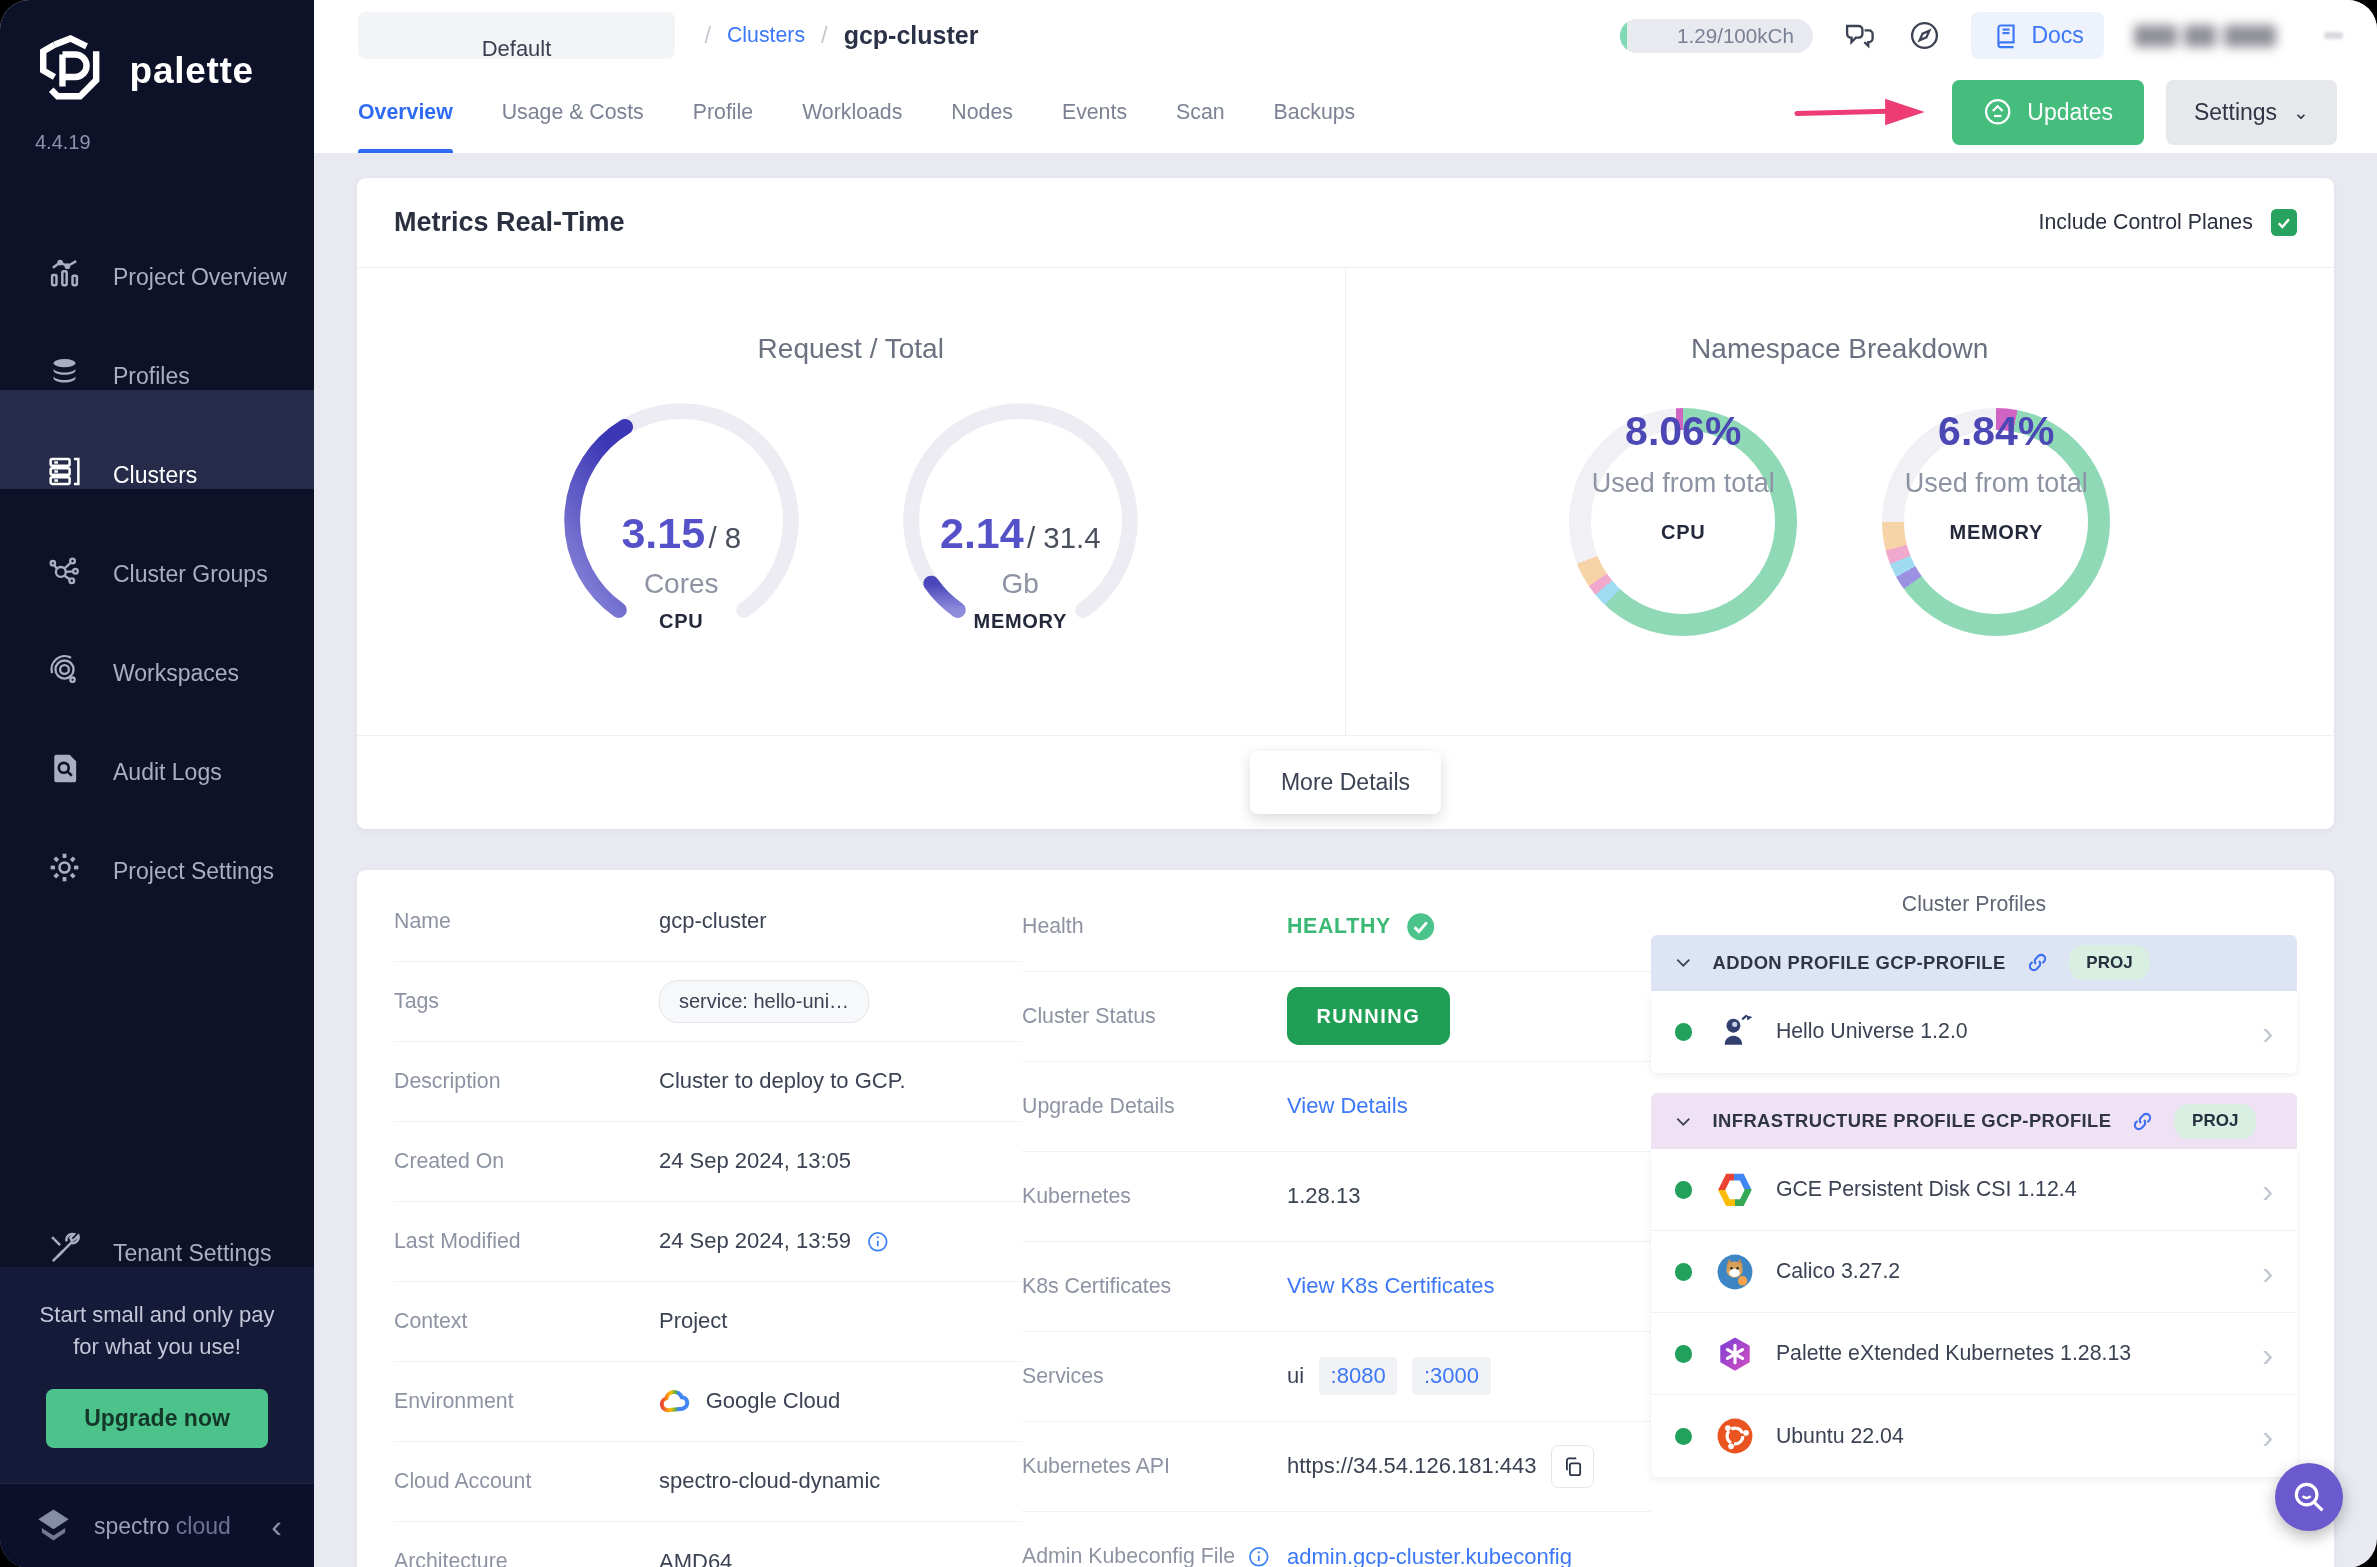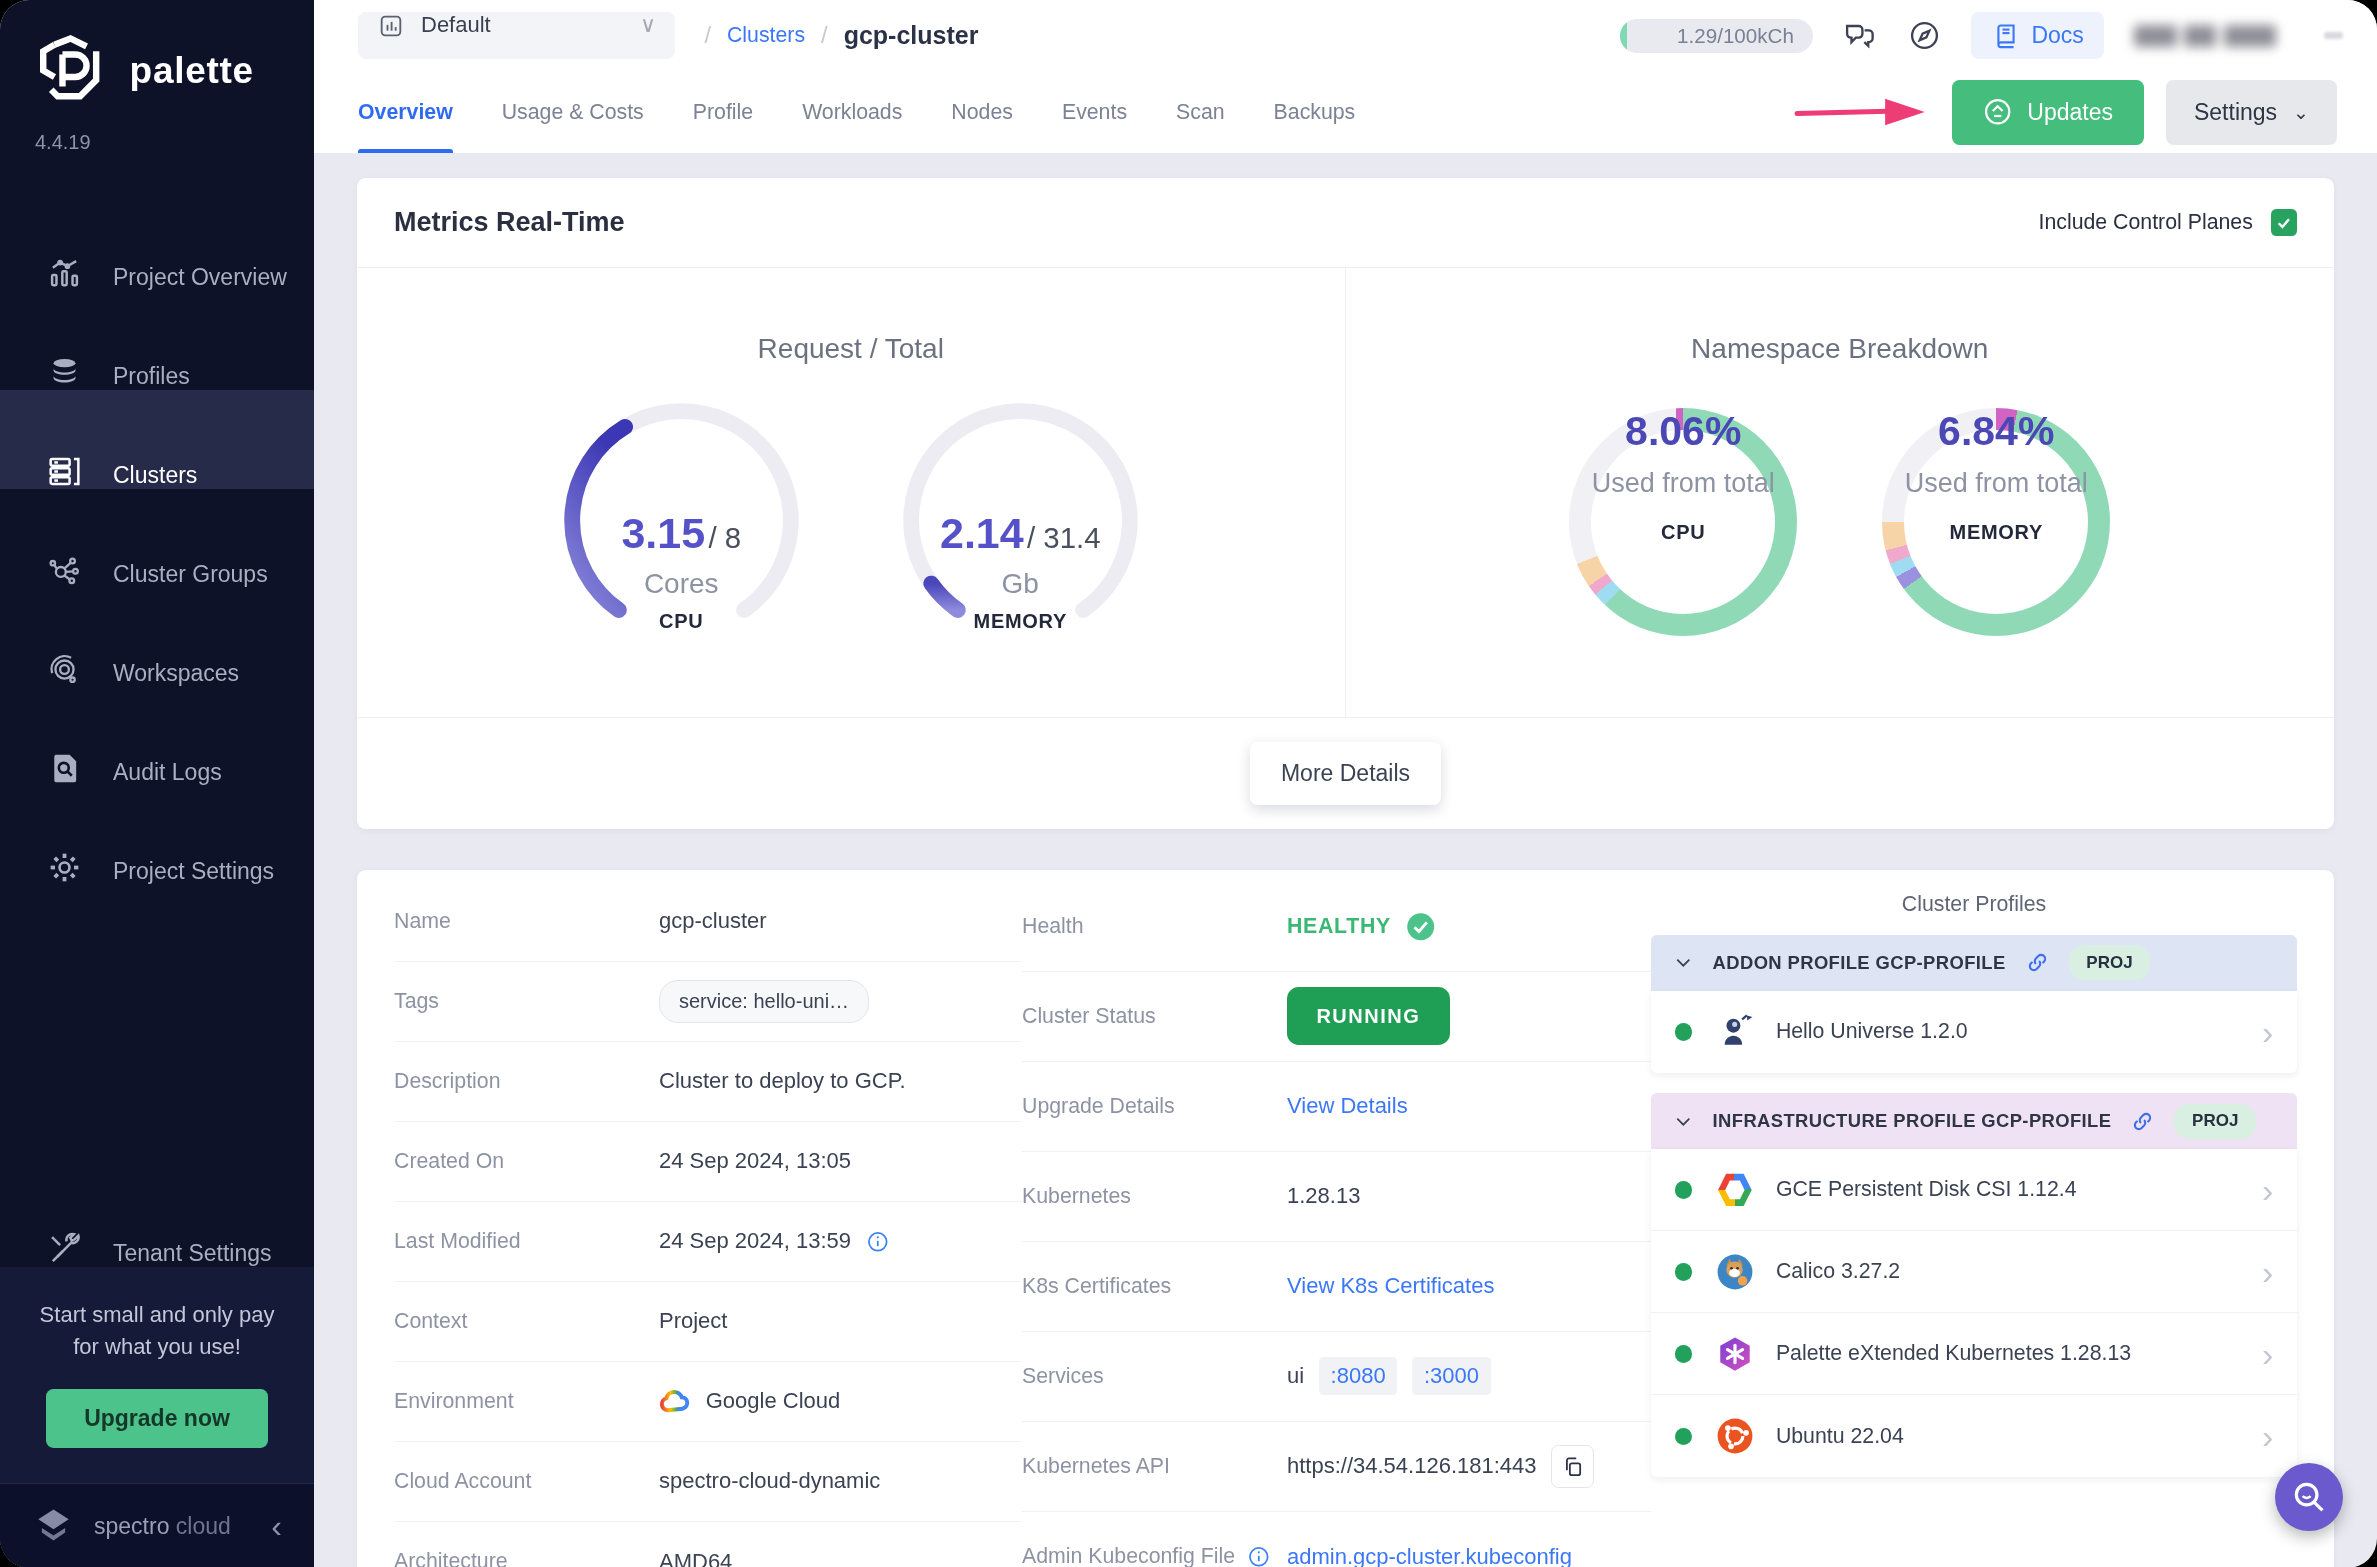--- a/index.html
+++ b/index.html
@@ -23,21 +23,21 @@
   .side-footer { background:#0c102a; border-top:1.5px solid #23284a; height:85px; display:flex; align-items:center; gap:19px; padding:0 32px; }
   .side-footer svg { width:43px; height:43px; }
   .sf-name { font-size:23px; color:#9aa0b5; }
   .sf-name .dim { color:#6f7590; }
   .collapse-chevron { margin-left:auto; font-size:32px; color:#8d93ad; cursor:pointer; line-height:1; }
 
   
   .main { flex:1; display:flex; flex-direction:column; min-width:0; }
 
   .topbar { height:71px; background:#fff; display:flex; align-items:center; padding:0 34px 0 44px; }
-  .project-selector { width:317px; height:47px; background:#f3f4f7; border-radius:7.4px; display:flex; gap:16px; padding:0 19px; cursor:pointer; }
+  .project-selector { width:317px; height:47px; background:#f3f4f7; border-radius:7.4px; display:flex; align-items:center; gap:24px; padding:0 19px; cursor:pointer;flex-direction:column; }
   .project-selector svg { width:28px; height:28px; }
   .ps-label { font-size:22px; color:#3a4050; flex:1; }
   .ps-chevron { color:#a3a8b4; font-size:22px; }
   .breadcrumb { display:flex; align-items:center; gap:16px; margin-left:29.4px; }
   .bc-sep { color:#c5c9d2; font-size:23.6px; }
   .bc-link { color:#3b77f6; font-size:21.3px; cursor:pointer; }
   .bc-current { color:#2b3146; font-size:25px; font-weight:600; }
   .topbar-right { margin-left:auto; display:flex; align-items:center; gap:29.4px; }
   .credits-pill { position:relative; width:193px; height:34px; background:#e9eaf0; border-radius:17px; display:flex; align-items:center; justify-content:flex-end; padding-right:19px; font-size:20.6px; color:#7a8194; overflow:hidden; }
   .credits-pill::before { content:""; position:absolute; left:0; top:0; bottom:0; width:7.4px; background:#7fd9b2; }
@@ -86,21 +86,21 @@
 
   .donut { width:228px; height:228px; border-radius:50%; position:relative; display:flex; flex-direction:column; align-items:center; justify-content:flex-start; }
   .donut::before { content:""; position:absolute; inset:22px; background:#fff; border-radius:50%; }
   .donut > div { position:relative; }
   .donut.cpu { background:conic-gradient(#8fd9b6 0 62%, #9fdcf2 62% 64%, #f0a8cd 64% 65.5%, #f6d4a8 65.5% 69%, #f1f1f5 69% 99%, #d163c4 99% 100%); }
   .donut.mem { background:conic-gradient(#d163c4 0 3%, #8fd9b6 3% 65%, #9c90e0 65% 67%, #9fdcf2 67% 69%, #f0a8cd 69% 71%, #f6d4a8 71% 75%, #f1f1f5 75% 100%); }
   .donut-pct { font-size:41px; font-weight:700; color:#4b48b5; }
   .donut-cap { margin-top:13.2px; font-size:27px; color:#8d93a3; }
   .donut-label { margin-top:22px; font-size:20px; font-weight:700; color:#23283a; letter-spacing:0.7px; }
 
-  .metrics-foot { height:112px; border-top:1.5px solid #eef0f4; display:flex; align-items:center; justify-content:center; }
+  .metrics-foot { height:94px; border-top:1.5px solid #eef0f4; display:flex; align-items:center; justify-content:center; }
   .more-btn { background:#fff; border:none; border-radius:7.4px; box-shadow:0 4.4px 13.2px rgba(30,35,60,.16); padding:17.7px 31px; font-size:23px; color:#3b4253; cursor:pointer; font-family:inherit; }
 
   
   .details-card { margin-top:41px; height:743px; display:flex; padding:11.8px 37px 0; align-items:flex-start; }
   .dcol { display:flex; flex-direction:column; }
   .dcol.left  { width:628px; }
   .dcol.mid   { width:629px; }
   .drow { display:flex; align-items:center; min-height:80px; border-bottom:1.5px solid #f0f1f5; }
   .dcol.mid .drow { min-height:90px; }
   .drow:last-child { border-bottom:none; }

